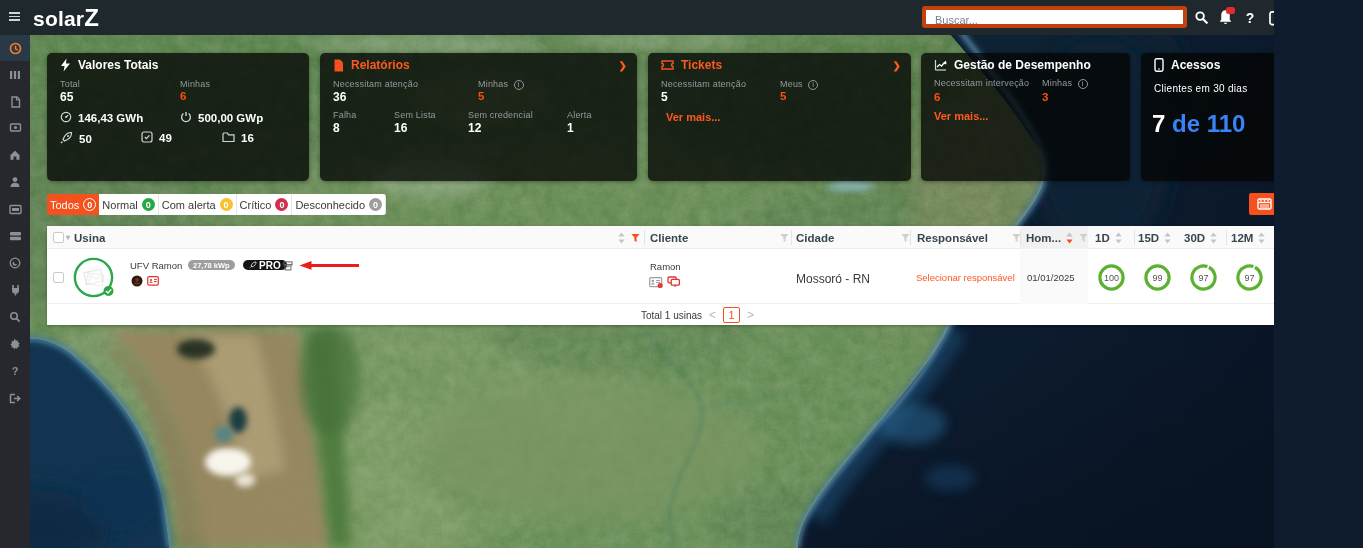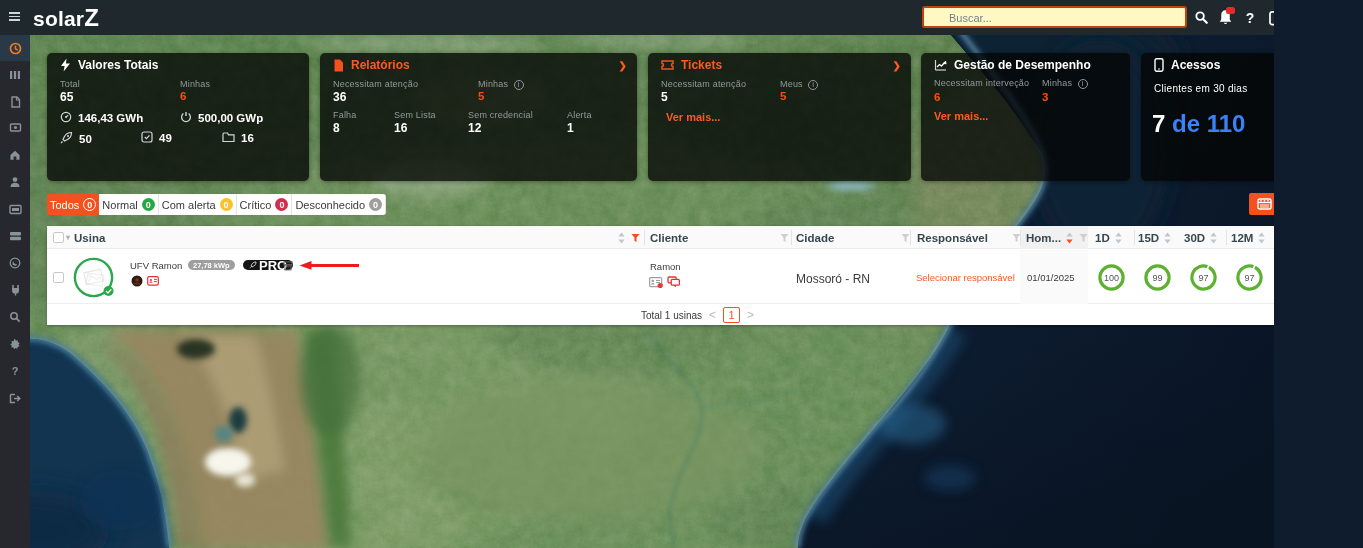--- a/index.html
+++ b/index.html
@@ -5,21 +5,21 @@
 * { margin:0; padding:0; box-sizing:border-box; }
 html,body { width:1363px; height:548px; overflow:hidden; background:#0e1c2e; font-family:"Liberation Sans", sans-serif; }
 #stage { position:relative; width:1274px; height:548px; overflow:hidden; }
 #map { position:absolute; left:0; top:0; }
 
 #navbar { position:absolute; left:0; top:0; width:1363px; height:35px; background:#1f282d; z-index:30; }
 #burger { position:absolute; left:9px; top:12px; width:11px; height:9px; display:flex; flex-direction:column; justify-content:space-between; }
 #burger div { height:1.6px; background:#cfd6da; }
 #logo { position:absolute; left:33px; top:4px; color:#fff; font-size:21px; font-weight:bold; letter-spacing:0.2px; }
 #logo .z { font-size:24px; font-weight:800; }
-#search { position:absolute; left:922px; top:6px; width:265px; height:22px; background:#fef9c3; border:2px solid #c2410c; border-radius:3px; color:#74828c; font-size:11px; line-height:20px; padding-left:25px; }
+#search { position:absolute; left:922px; top:6px; width:265px; height:22px; background:#ffffff; border:4px solid #c2410c; border-radius:3px; color:#74828c; font-size:11px; line-height:20px; padding-left:9px; }
 .navic { position:absolute; top:0; height:35px; display:flex; align-items:center; justify-content:center; color:#fff; }
 #nv-q { left:1192px; width:18px; }
 #nv-bell { left:1216px; width:18px; }
 #nv-bell .badge { position:absolute; left:10px; top:7px; width:9px; height:7px; background:#e32b2b; border-radius:2.5px; }
 #nv-help { left:1242px; width:16px; color:#fff; font-weight:bold; font-size:14px; }
 #nv-clip { left:1267px; width:17px; }
 #nv-medal { left:1289px; width:38px; color:#14b8a6; font-weight:bold; font-size:12px; }
 #nv-av { left:1336px; top:8px; width:17px; height:17px; border-radius:50%; background:#f8f8f8; color:#14171a; font-size:12px; font-weight:800; display:flex; align-items:center; justify-content:center; }
 
 #sidebar { position:absolute; left:0; top:35px; width:30px; height:513px; background:#27272e; z-index:25; }
@@ -489,21 +489,21 @@
             <path d="M14 24 L19 19 L23 23 L26 21 L28 24" fill="none" stroke="#cfcfcf" stroke-width="1"></path>
           </g>
       <g transform="rotate(8 22 22)" opacity="0.4">
             <rect x="14" y="17" width="16" height="11" fill="#fff" stroke="#d6d6d6" stroke-width="1.2"></rect>
           </g>
       <circle cx="35.5" cy="34" r="5" fill="#28a745"></circle>
       <path d="M33 34 L35 36 L38.2 32.4" fill="none" stroke="#fff" stroke-width="1.4"></path>
     </svg>
     <div style="position:absolute;left:83px;top:10px;font-size:9.5px;color:#3a3a3a;">UFV Ramon</div>
     <div style="position:absolute;left:141px;top:10px;height:10px;padding:0 5px;background:#9e9e9e;border-radius:6px;color:#fff;font-size:7.5px;font-weight:bold;display:flex;align-items:center;">27,78 kWp</div>
-    <div style="position:absolute;left:196px;top:10px;height:10px;padding:0 6px;background:#141414;border-radius:6px;color:#fff;font-size:13px;font-weight:bold;display:flex;align-items:center;gap:2px;"><svg width="8" height="8" viewBox="0 0 10 10">
+    <div style="position:absolute;left:196px;top:10px;height:10px;padding:0 6px;background:#141414;border-radius:6px;color:#fff;font-size:10px;font-weight:bold;display:flex;align-items:center;gap:2px;"><svg width="8" height="8" viewBox="0 0 10 10">
             <path d="M8.8 1.2 C6.5 1.2 4.5 2.3 3.5 4.2 L2.5 6.3 L3.7 7.5 L5.8 6.5 C7.7 5.5 8.8 3.5 8.8 1.2 Z" fill="none" stroke="#fff" stroke-width="1"></path>
             <path d="M1.8 8 L1 9" stroke="#fff" stroke-width="1"></path>
           </svg>PRO</div>
     <svg style="position:absolute;left:236px;top:11px;" width="10" height="10" viewBox="0 0 11 11">
           <rect x="1" y="1" width="9" height="3.2" fill="none" stroke="#666" stroke-width="1.1"></rect>
           <rect x="2.2" y="4.2" width="6.6" height="5.6" fill="none" stroke="#666" stroke-width="1.1"></rect>
           <line x1="3.5" y1="6.3" x2="7.5" y2="6.3" stroke="#666" stroke-width="0.9"></line>
         </svg>
     <svg style="position:absolute;left:252px;top:10px;" width="61" height="11" viewBox="0 0 61 11">
           <path d="M0.5 5.4 L12.5 1 L12.5 3.9 L60 3.9 L60 6.9 L12.5 6.9 L12.5 9.8 Z" fill="#ec1c1c"></path>

